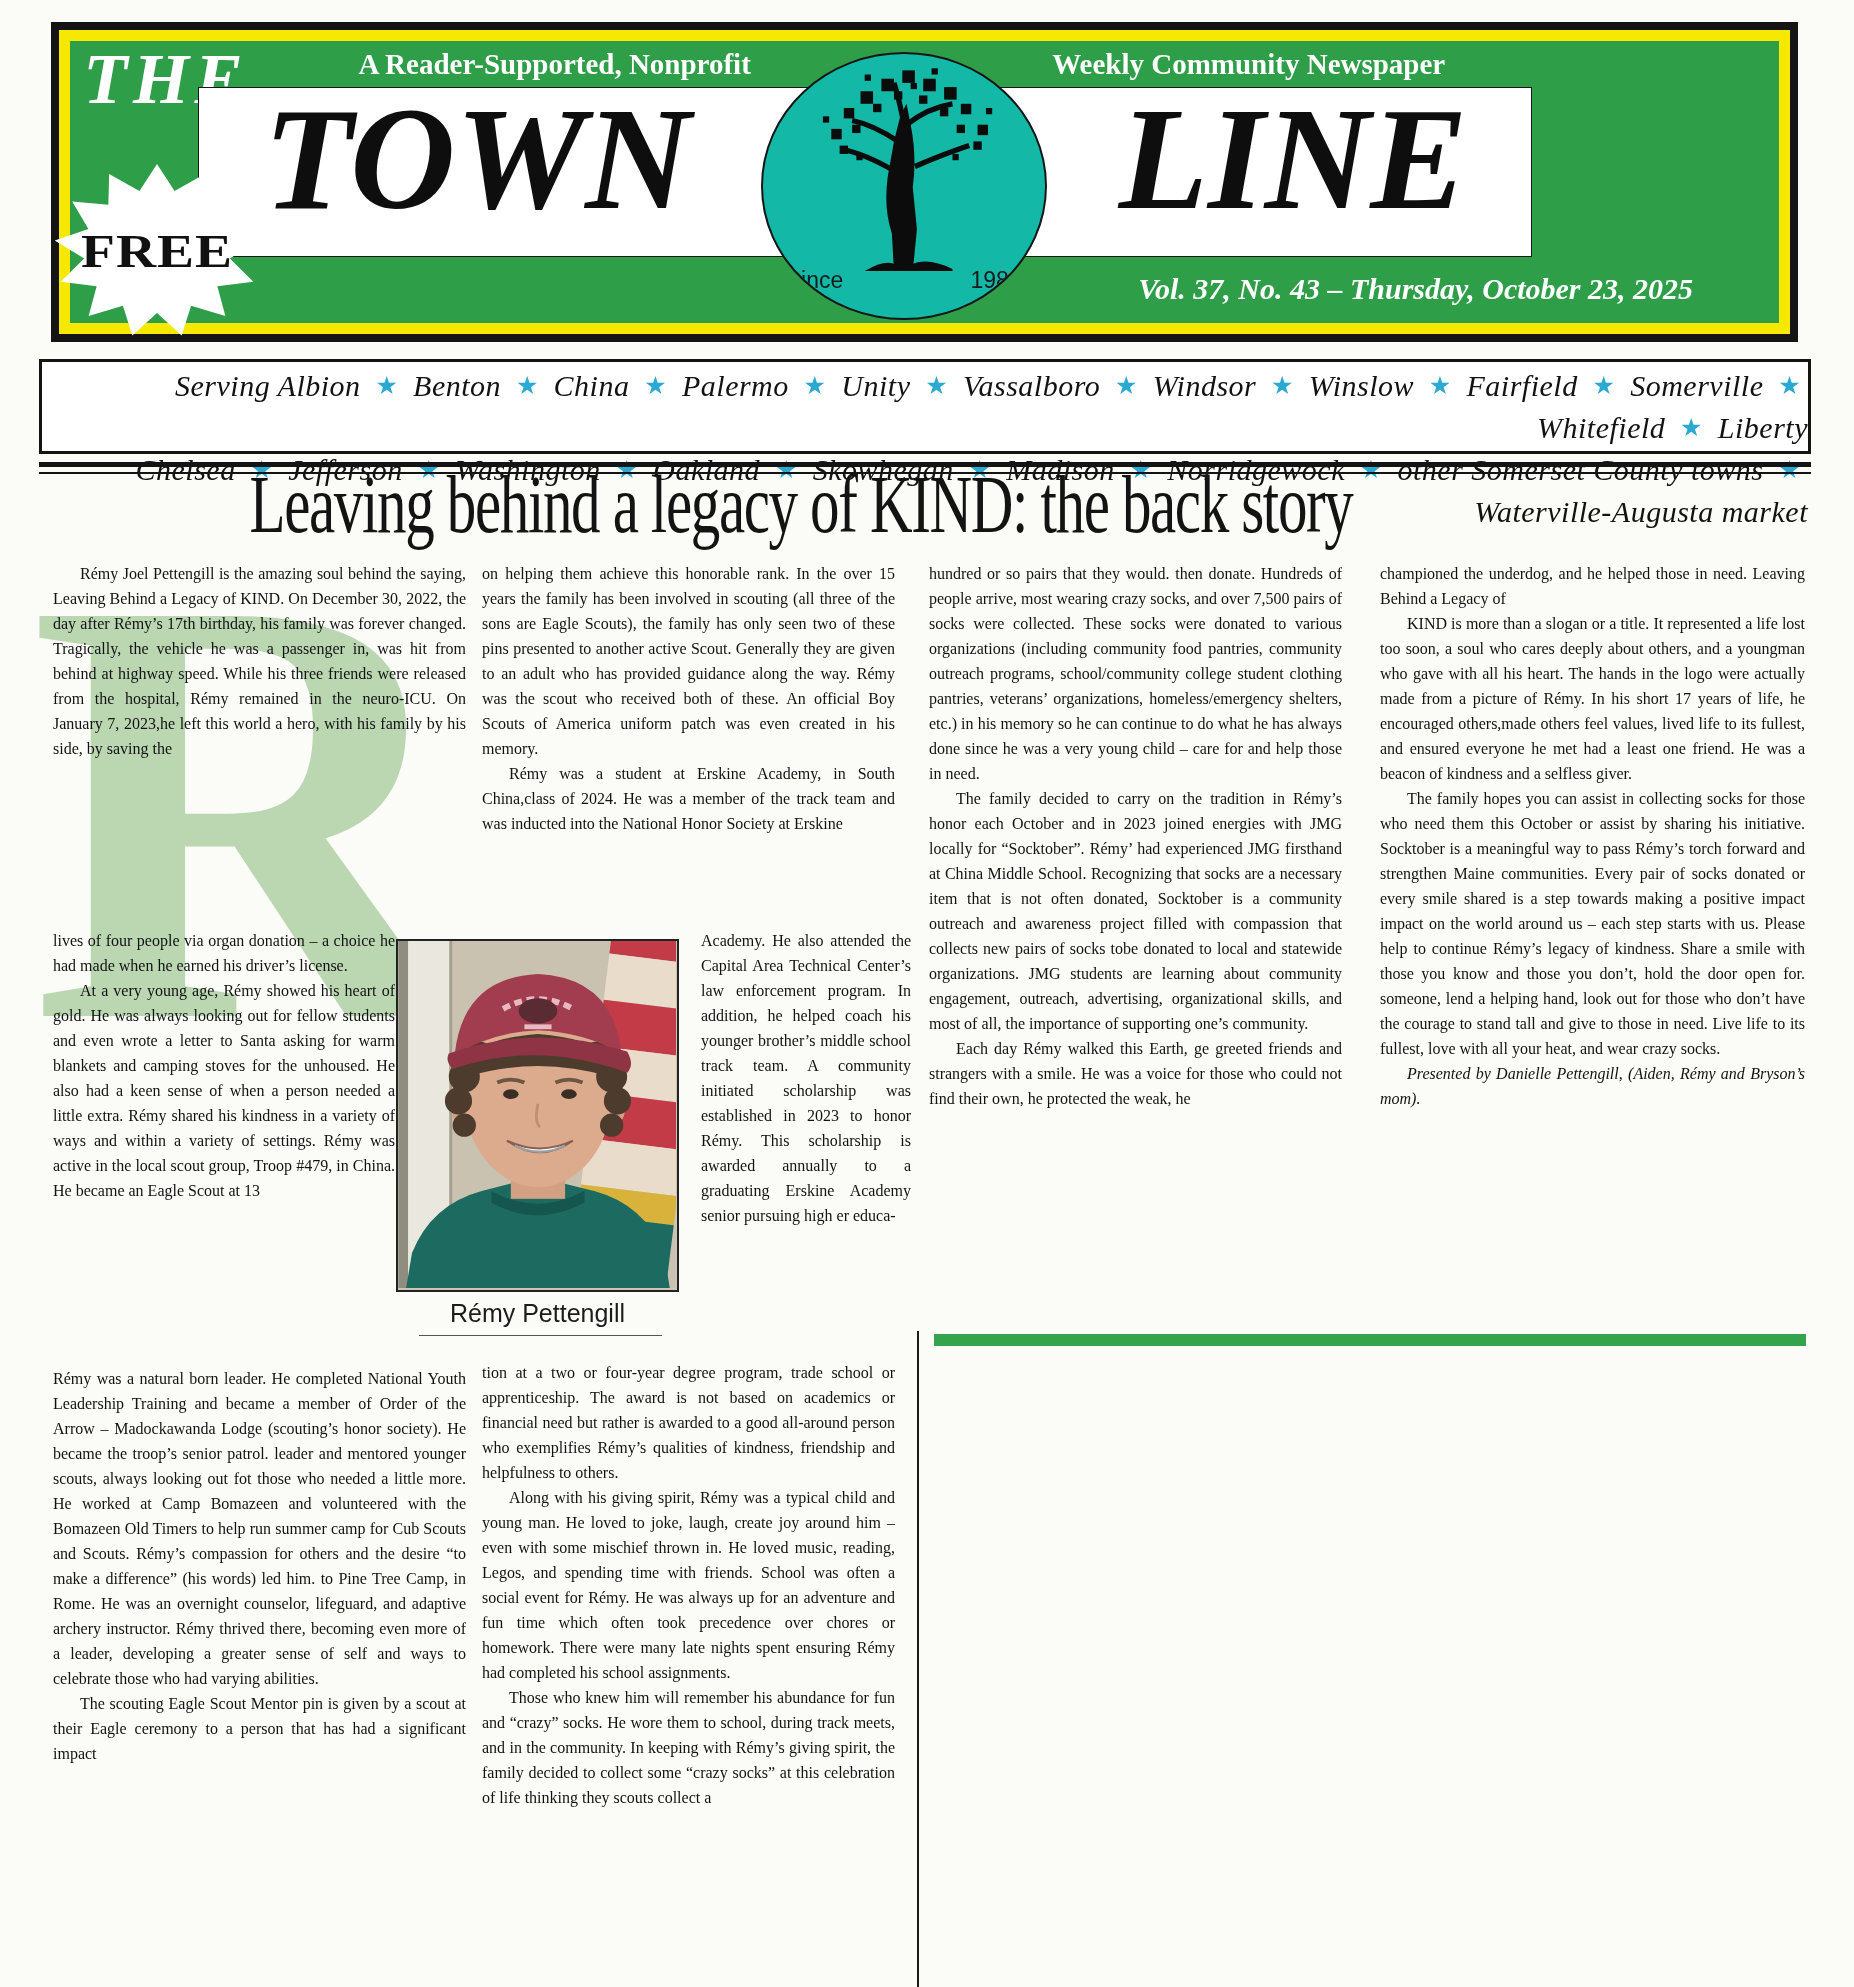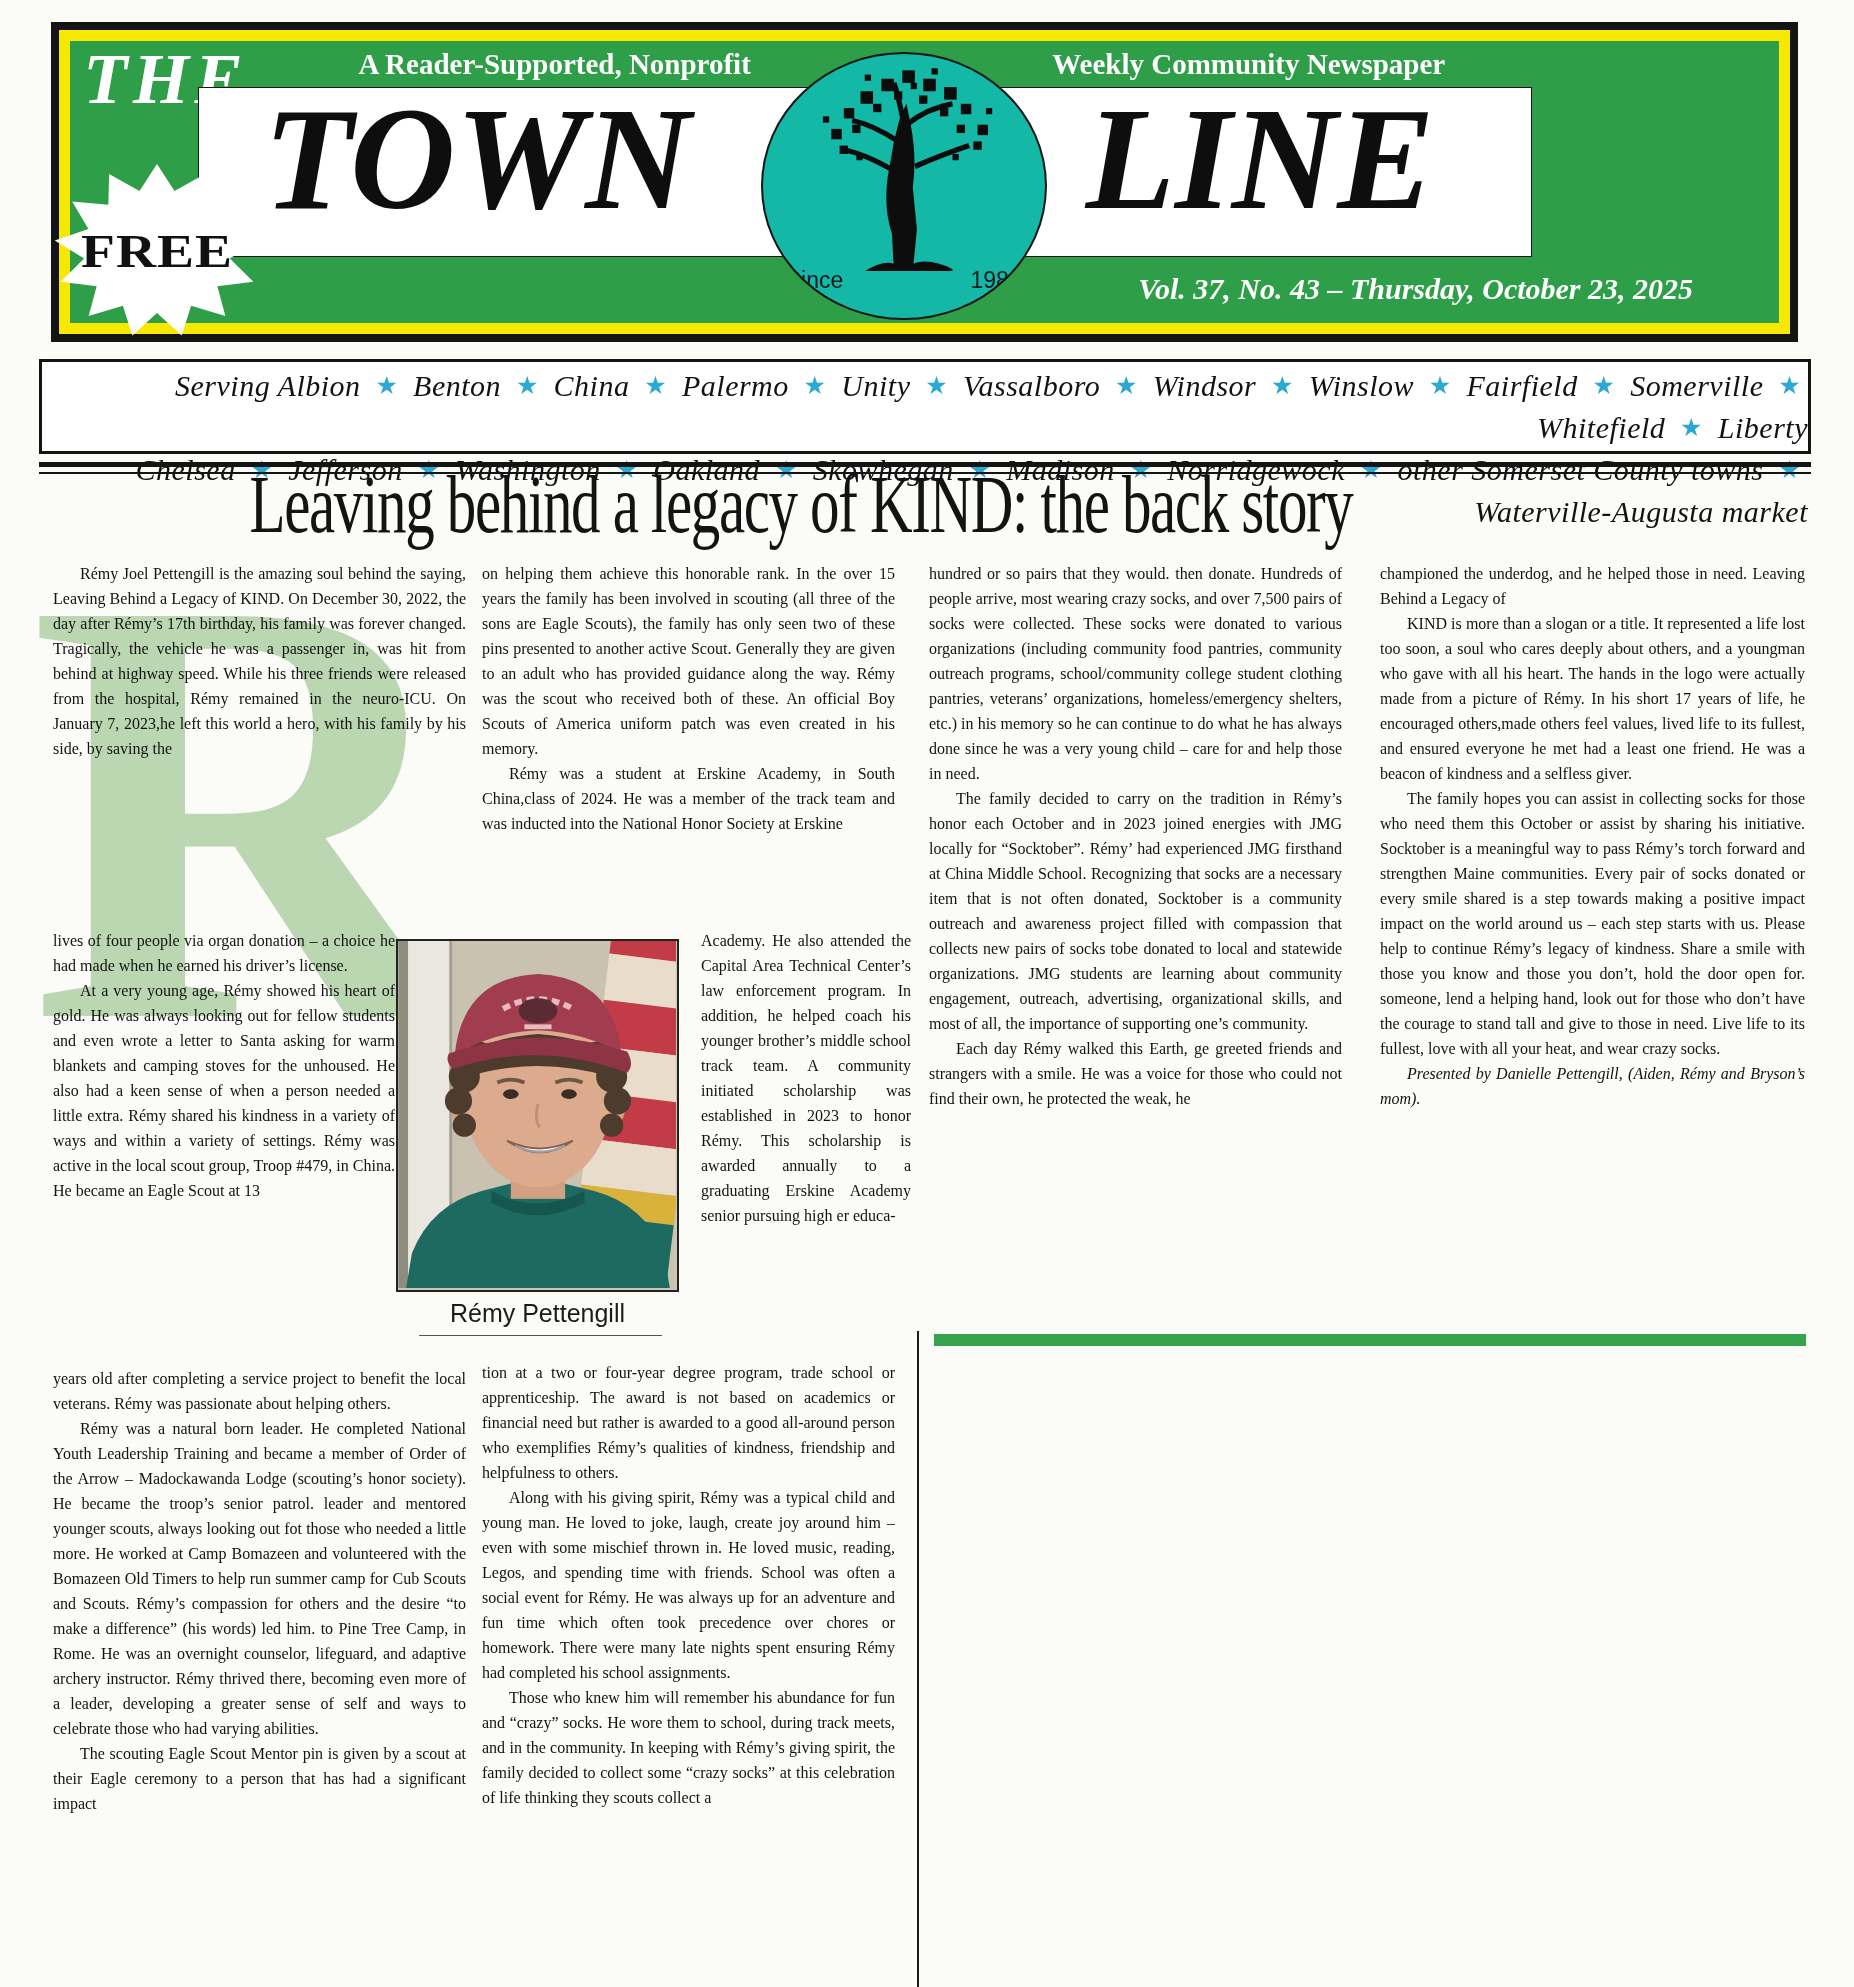--- a/index.html
+++ b/index.html
@@ -10,21 +10,21 @@
   .masthead { position:absolute; left:51px; top:22px; width:1747px; height:320px;
               background:#f6e800; border:8.7px solid #141414; padding:10.7px; z-index:5; }
   .masthead-inner { position:relative; width:100%; height:100%; background:#2f9e48; }
   .mh-the { position:absolute; left:13.6px; top:1.9px; font:italic bold 72px/1 "Liberation Serif",serif;
             color:#fff; letter-spacing:5.8px; }
   .white-band { position:absolute; left:128px; top:46px; width:1334px; height:170px;
                 background:#fff; border:1.9px solid #161616; }
   .mh-title { position:absolute; top:45px; font:italic bold 146px/1 "Liberation Serif",serif;
               color:#0e0e0e; text-align:center; }
   .mh-town { left:136px; width:543px; }
-  .mh-line { left:919px; width:543px; }
+  .mh-line { left:952px; width:543px; }
   .tagline { position:absolute; top:8.7px; width:582px; text-align:center;
              font:bold 29px/1.1 "Liberation Serif",serif; color:#fff; }
   .tagline-left { left:194px; }
   .tagline-right { left:888px; }
   .oval { position:absolute; left:691px; top:11.6px; width:286px; height:268px; background:#14b8a6;
           border:2.9px solid #161616; border-radius:50%; overflow:hidden; }
   .oval .since, .oval .year { position:absolute; top:215px; font:23px/1 "Liberation Sans",sans-serif; color:#1a1a1a; }
   .oval .since { left:23px; }
   .oval .year  { right:23px; }
   .tree-svg { position:absolute; left:37px; top:7.8px; }
@@ -140,21 +140,20 @@
 <div class="dropcap">R</div>
 
 <div class="coltext" style="left:53px;  top:561px; width:413px; height:367px;">
     <p>Rémy Joel Pettengill is the amazing soul behind the saying, Leaving Behind a Legacy of KIND. On December 30, 2022, the day after Rémy’s 17th birthday, his family was forever changed. Tragically, the vehicle he was a passenger in, was hit from behind at highway speed. While his three friends were released from the hospital, Rémy remained in the neuro-ICU. On January 7, 2023,he left this world a hero, with his family by his side, by saving the</p>
   </div>
 <div class="coltext cont" style="left:53px;  top:928px; width:342px; height:439px;">
     <p>lives of four people via organ donation – a choice he had made when he earned his driver’s license.</p>
     <p>At a very young age, Rémy showed his heart of gold. He was always looking out for fellow students and even wrote a letter to Santa asking for warm blankets and camping stoves for the unhoused. He also had a keen sense of when a person needed a little extra. Rémy shared his kindness in a variety of ways and within a variety of settings. Rémy was active in the local scout group, Troop  #479, in China. He became an Eagle Scout at 13</p>
   </div>
 <div class="coltext cont" style="left:53px;  top:1366px; width:413px; height:621px;">
-    <p>years old after completing a service project to benefit the local veterans. Rémy was passionate about helping others.</p>
     <p>Rémy was a natural born leader. He completed National Youth Leadership Training and became a member of Order of the Arrow – Madockawanda Lodge (scouting’s honor society). He became the troop’s senior patrol. leader and mentored younger scouts,  always looking out fot  those who needed a little more. He worked at Camp Bomazeen and volunteered with the Bomazeen Old Timers to help run summer camp for Cub Scouts and Scouts. Rémy’s compassion for others and the desire “to make a difference” (his words) led him. to Pine Tree Camp, in Rome. He was an overnight counselor, lifeguard, and adaptive archery instructor. Rémy thrived there, becoming even more of a leader, developing a greater sense of self and ways to celebrate those who had varying abilities.</p>
     <p>The scouting Eagle Scout Mentor pin is given by a scout at their Eagle ceremony to a person that has had a significant impact</p>
   </div>
 
 <div class="coltext cont" style="left:482px; top:561px; width:413px; height:369px;">
     <p>on helping them achieve this honorable rank. In the over 15 years the family has been involved in scouting (all three of the sons are Eagle Scouts), the family has only seen two of these pins presented to another active Scout. Generally they are given to an adult who has provided guidance along the way. Rémy was the scout who received both of these. An official Boy Scouts of America uniform patch was even created in his memory.</p>
     <p>Rémy was a student at Erskine Academy, in South China,class of 2024. He was a member of the track team and was inducted into the National Honor Society at Erskine</p>
   </div>
 <div class="coltext cont" style="left:701px; top:928px; width:210px; height:435px;">
     <p>Academy. He also attended the Capital Area Technical Center’s law enforcement program. In addition, he helped coach his younger brother’s middle school track team. A community initiated scholarship was established in 2023 to honor Rémy. This scholarship is awarded annually to a graduating Erskine Academy senior pursuing high er educa-</p>

